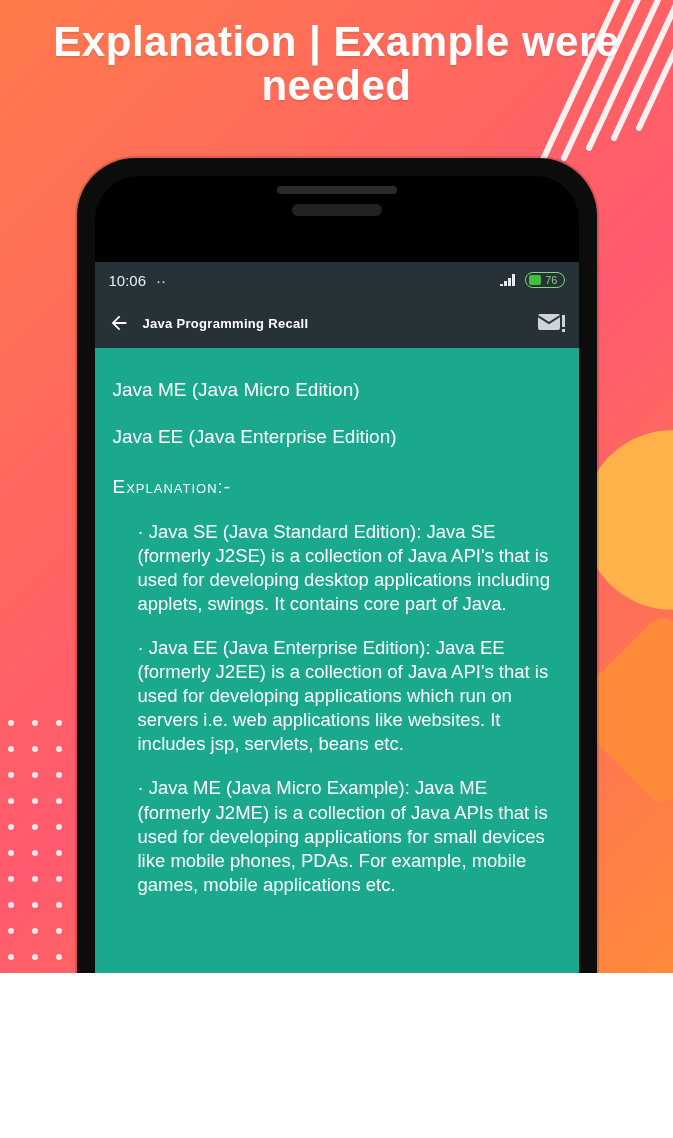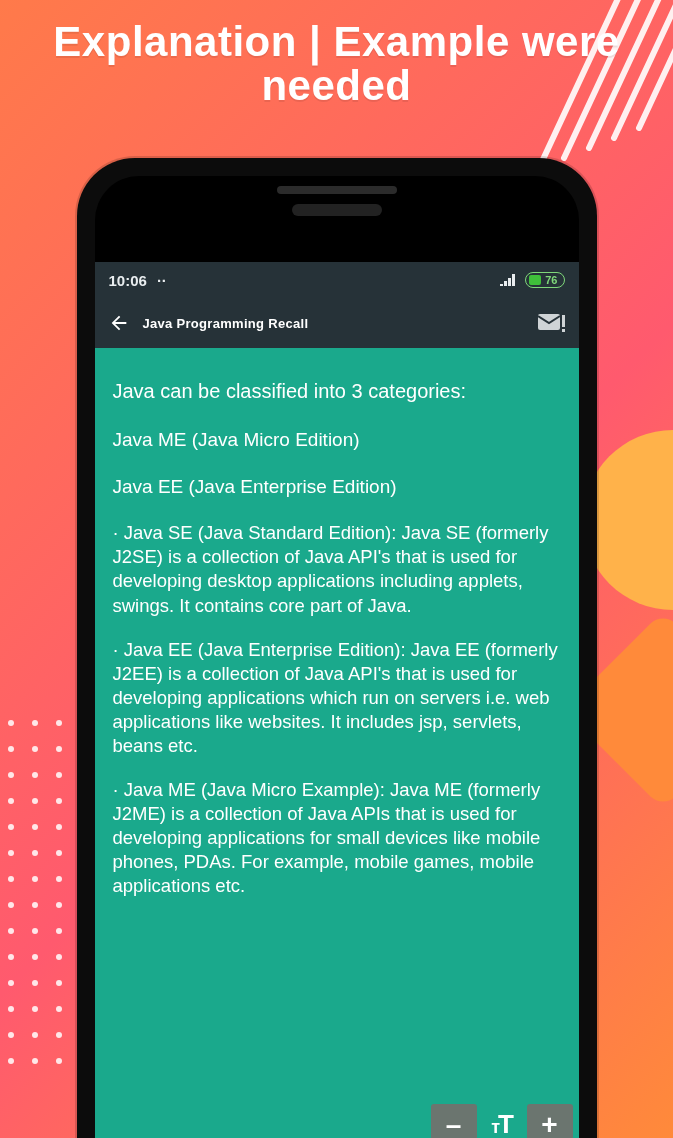--- a/index.html
+++ b/index.html
@@ -1,21 +1,21 @@
 <!DOCTYPE html>
 <html><head>
 <meta charset="utf-8">
 <style>
 * { margin: 0; padding: 0; box-sizing: border-box; }
 html, body { width: 673px; height: 1138px; overflow: hidden; font-family: 'Segoe UI', Arial, sans-serif; }
 
 .bg {
   position: relative;
   width: 673px;
-  height: 1138px;
+  height: 973px;
   background: linear-gradient(135deg, #ff7a4a 0%, #ff5a6e 55%, #ff8a3a 100%);
   overflow: hidden;
   padding-left: 28px;
 }
 
 
 .stripes-tr {
   position: absolute;
   top: -20px; right: -40px;
   width: 260px; height: 260px;
@@ -122,21 +122,21 @@
 
 .statusbar {
   height: 36px;
   background: #263238;
   color: #e9edef;
   display: flex;
   align-items: center;
   justify-content: space-between;
   padding: 0 14px;
   font-size: 15px;
-  font-weight: 700;
+  font-weight: 400;
 }
 .statusbar .left { display: flex; align-items: center; gap: 10px; }
 .statusbar .right { display: flex; align-items: flex-start; gap: 8px; }
 .battery {
   display: inline-flex; align-items: center;
   border: 1.5px solid #7fd77a;
   border-radius: 8px;
   padding: 1px 6px 1px 3px;
   font-size: 11px;
   color: #7fd77a;
@@ -173,21 +173,21 @@
   padding: 30px 18px 10px 18px;
   font-family: 'Comic Sans MS', 'Segoe Script', cursive, sans-serif;
   font-size: 18.5px;
   line-height: 1.3;
   overflow: hidden;
   position: relative;
 }
 .content .heading { font-size: 20px; margin-bottom: 24px; }
 .content .edition { font-size: 19px; margin-bottom: 22px; }
 .content .exp-title { font-variant: small-caps; letter-spacing: 1px; font-size: 19px; margin-top: 26px; margin-bottom: 20px; }
-.content .para { margin-bottom: 20px; }
+.content .para { margin-bottom: 20px; margin-left: 25px; }
 
 
 .bottom-controls {
   position: absolute;
   right: 6px; bottom: 4px;
   display: flex;
   align-items: center;
   gap: 2px;
 }
 .ctl-btn {
@@ -303,24 +303,24 @@
             <svg width="28" height="20" viewBox="0 0 28 20">
               <rect x="0" y="1" width="22" height="16" rx="2" fill="#cfd4d6"></rect>
               <path d="M0 3l11 7L22 3" stroke="#263238" stroke-width="2" fill="none"></path>
               <rect x="24" y="2" width="3" height="12" fill="#cfd4d6"></rect>
               <rect x="24" y="16" width="3" height="3" fill="#cfd4d6"></rect>
             </svg>
           </span>
         </div>
 
         <div class="content">
-          <div class="heading">Java can be classified into 3 categories:</div>
           <div class="edition">Java ME (Java Micro Edition)</div>
           <div class="edition">Java EE (Java Enterprise Edition)</div>
 
+          <div class="exp-title">Explanation:-</div>
 
           <div class="para">·  Java SE (Java Standard Edition): Java SE (formerly J2SE) is a collection of Java API's that is used for developing desktop applications including applets, swings. It contains core part of Java.</div>
           <div class="para">·  Java EE (Java Enterprise Edition): Java EE (formerly J2EE) is a collection of Java API's that is used for developing applications which run on servers i.e. web applications like websites. It includes jsp, servlets, beans etc.</div>
           <div class="para">·  Java ME (Java Micro Example): Java ME (formerly J2ME) is a collection of Java APIs that is used for developing applications for small devices like mobile phones, PDAs. For example, mobile games, mobile applications etc.</div>
 
           <div class="bottom-controls">
             <div class="ctl-btn">–</div>
             <div class="ctl-mid">
               <span class="tT">т<span class="big">T</span></span>
             </div>

